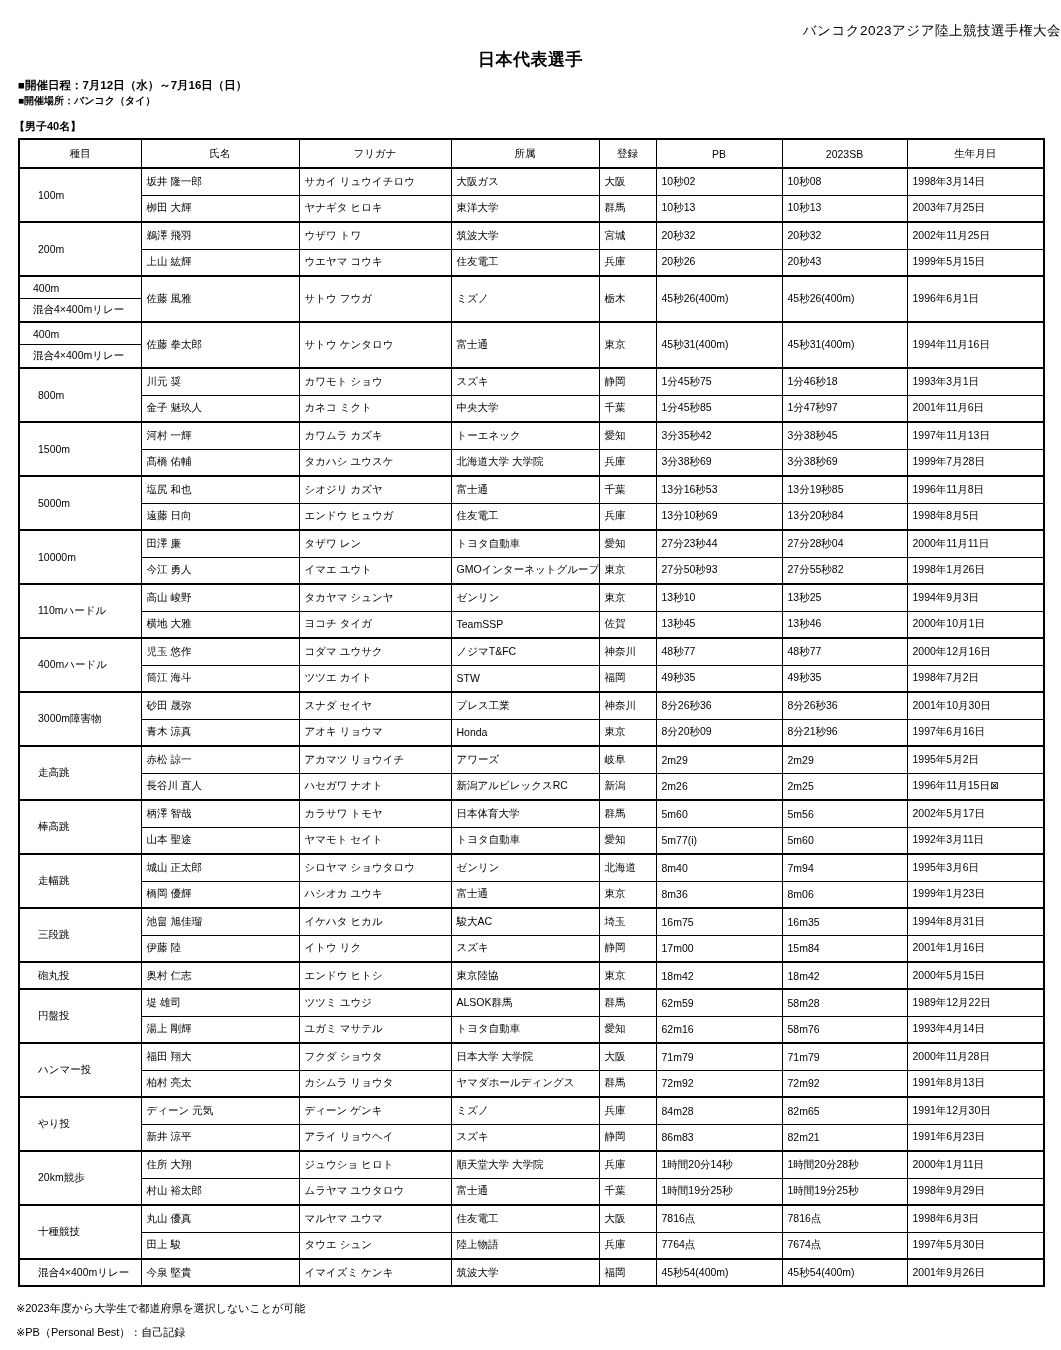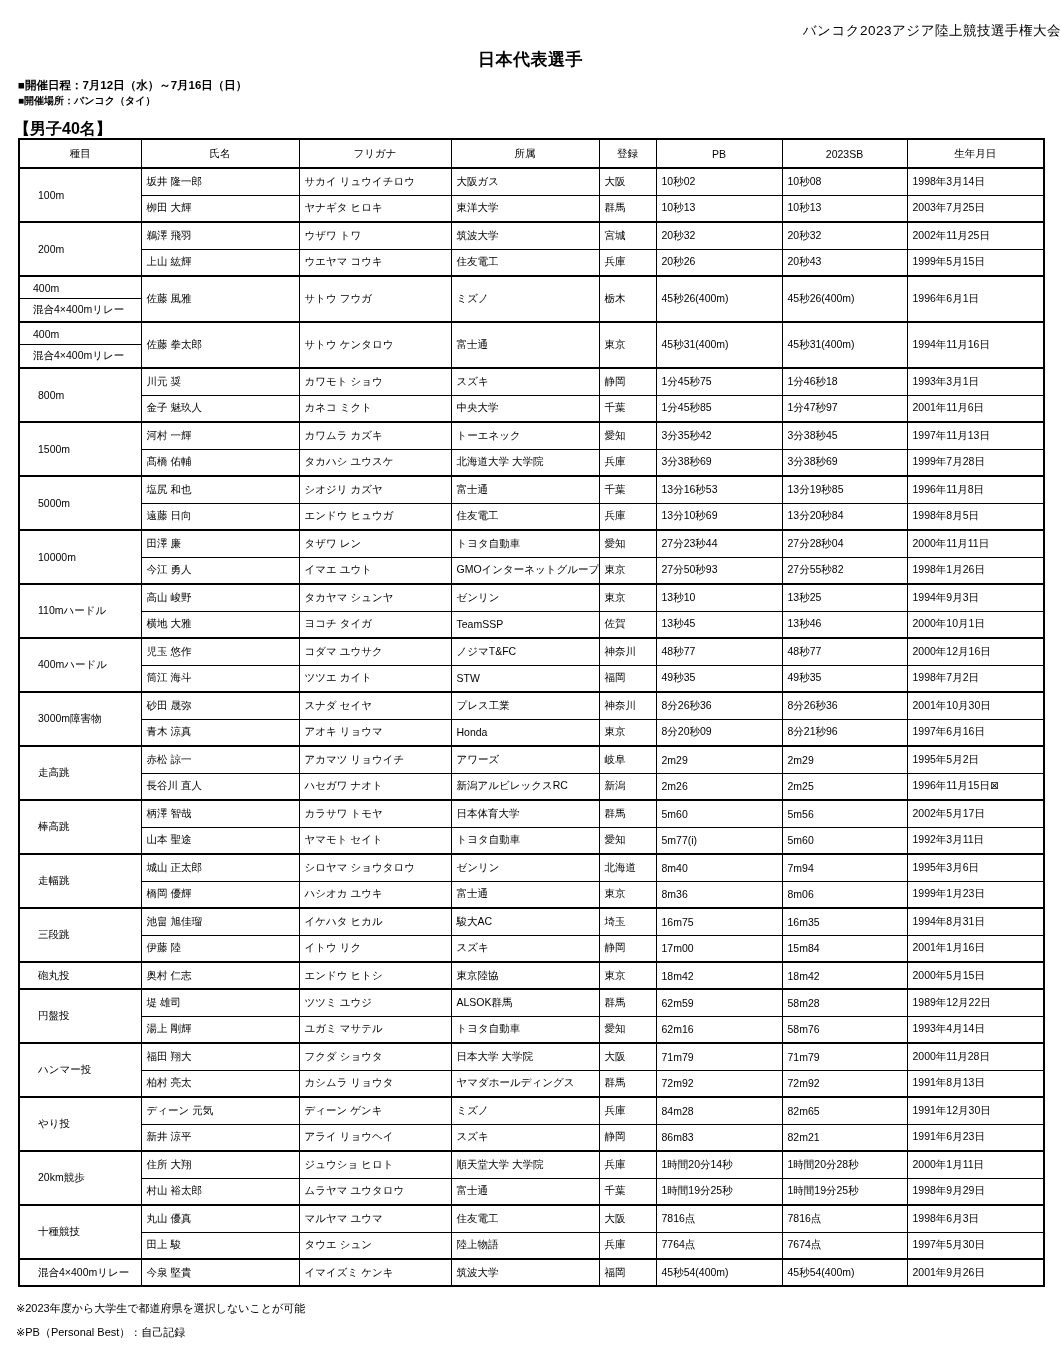--- a/index.html
+++ b/index.html
@@ -17,21 +17,21 @@
     text-align: right; font-size: 13.5px; font-weight: normal;
     letter-spacing: 0.5px;
   }
   .doc-subtitle {
     position: absolute; top: 48px; left: 0; width: 100%;
     text-align: center; font-size: 17px; font-weight: bold;
     letter-spacing: 0.5px;
   }
   .info-line1 { position: absolute; top: 78px;  left: 18px; font-size: 11.5px; font-weight: bold; }
   .info-line2 { position: absolute; top: 94px;  left: 18px; font-size: 10px; font-weight: bold; }
-  .section-label { position: absolute; top: 119px; left: 14px; font-size: 16px; font-weight: bold; }
+  .section-label { position: absolute; top: 119px; left: 14px; font-size: 11px; font-weight: bold; }
 
   table.roster {
     position: absolute; top: 138px; left: 18px;
     width: 1025px;
     border-collapse: collapse;
     table-layout: fixed;
     border: 2.5px solid #000;
     font-size: 10.5px;
   }
   .roster th, .roster td {

